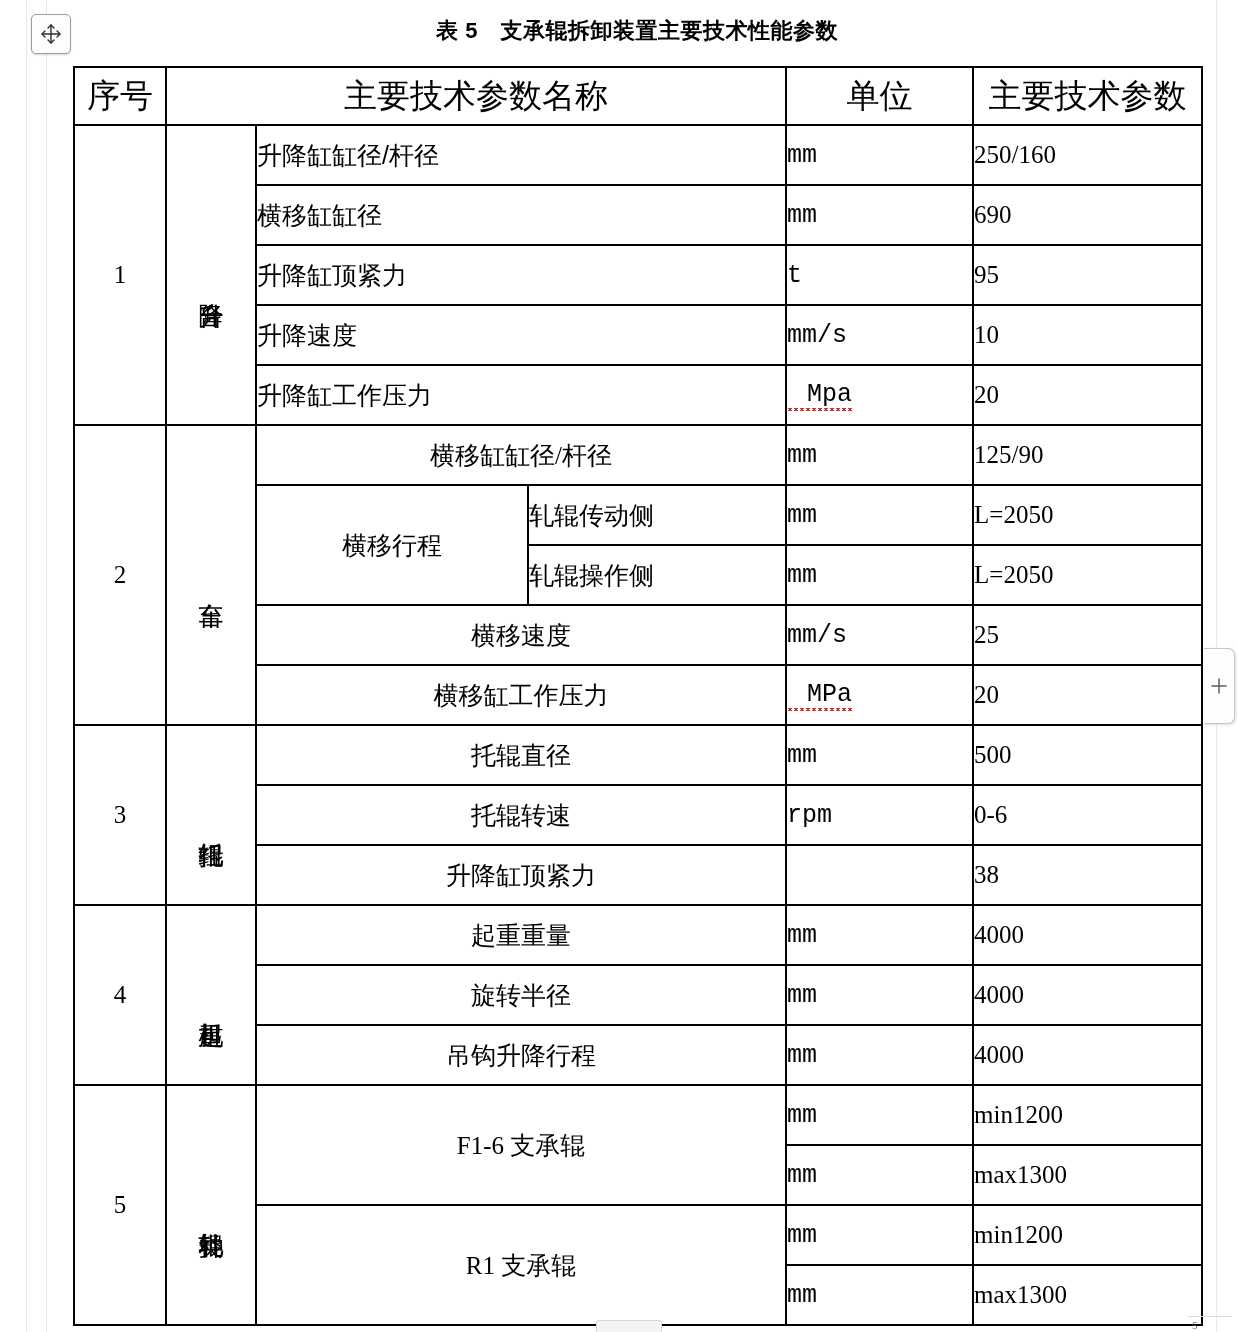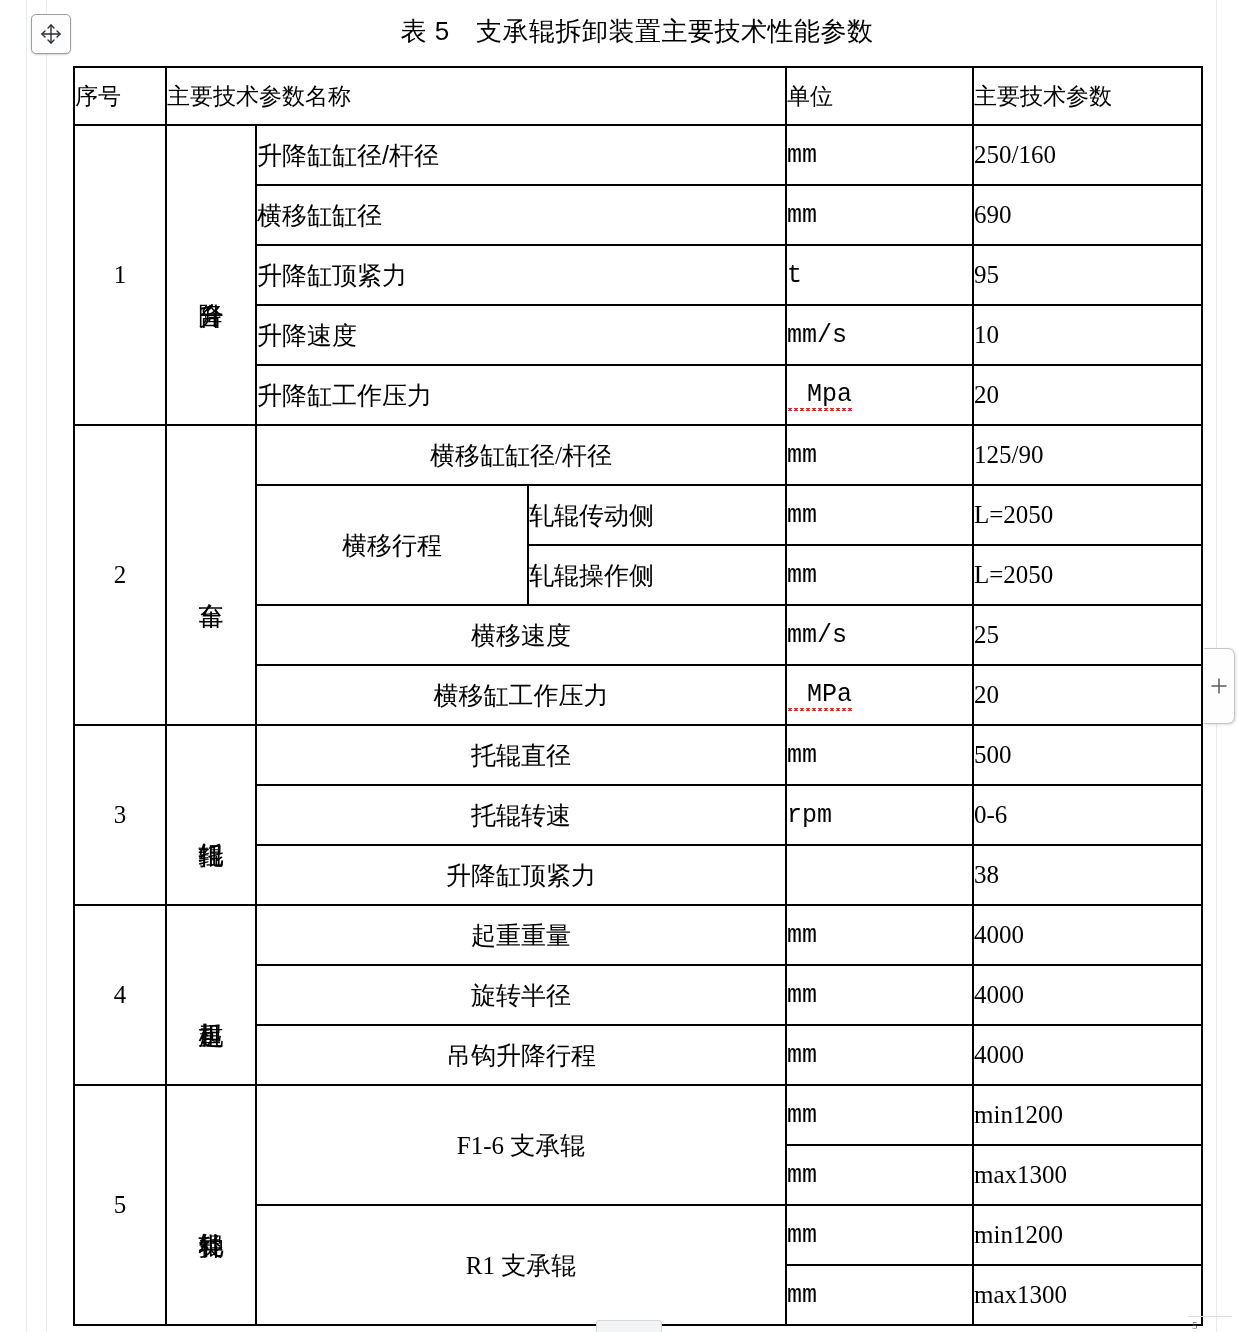--- a/index.html
+++ b/index.html
@@ -66,24 +66,24 @@
   }
   .add-tab svg { display: block; }
 
   
   .doc-title {
     position: absolute;
     left: 73px;
     top: 14px;
     width: 1128px;
     text-align: center;
-    font-size: 26px;
+    font-size: 22px;
     line-height: 34px;
     font-family: "Liberation Sans", "DejaVu Sans", sans-serif;
-    font-weight: 400;
+    font-weight: 700;
     letter-spacing: .5px;
     white-space: pre;
   }
 
   
   .spec-table {
     position: absolute;
     left: 73px;
     top: 66px;
     width: 1128px;
@@ -95,21 +95,22 @@
     padding: 0;
     font-weight: 400;
     font-size: 25px;
     color: #000;
     vertical-align: middle;
   }
 
   
   .hdr td {
     height: 56px;
-    font-size: 23px;
+    text-align: center;
+    font-size: 33px;
     font-family: "Liberation Sans", "DejaVu Sans", sans-serif;
   }
 
   
   .c-idx {
     text-align: center;
     vertical-align: bottom;
     font-size: 25px;
     padding-bottom: 12px;
     font-family: "Liberation Serif", "DejaVu Serif", serif;

